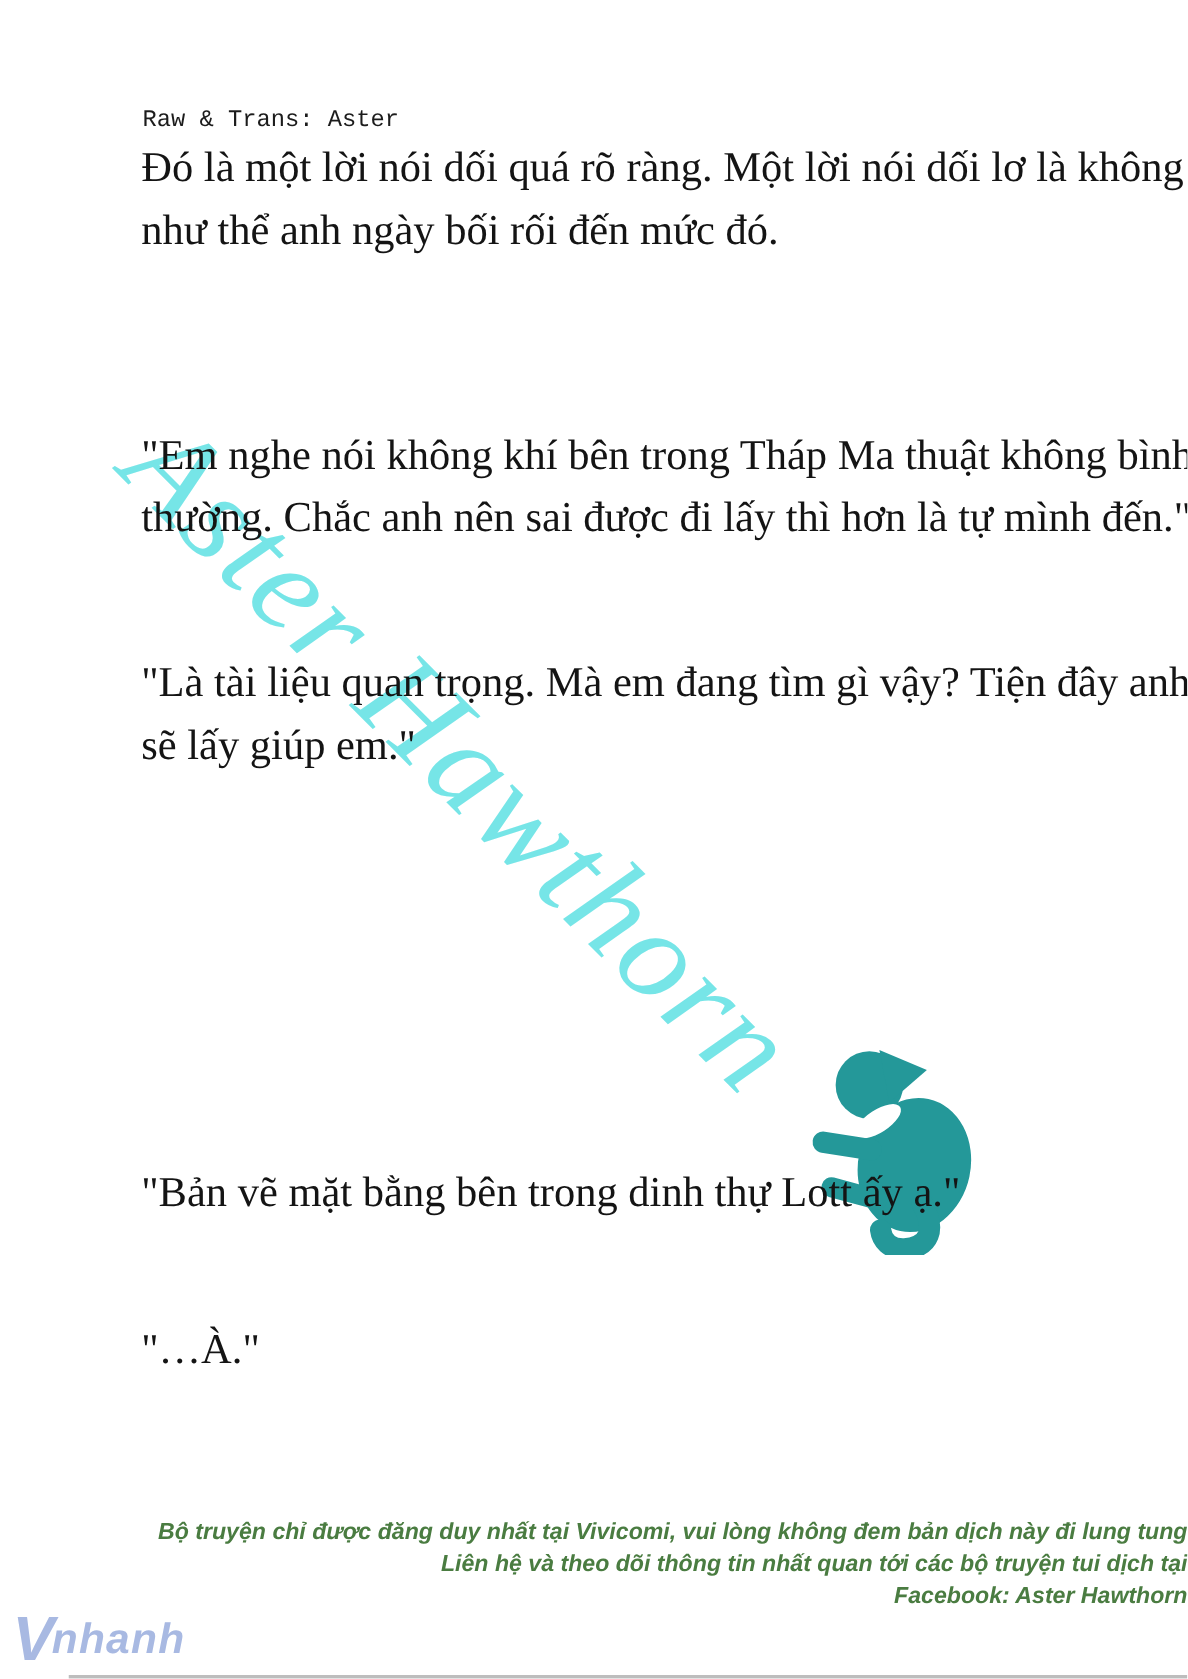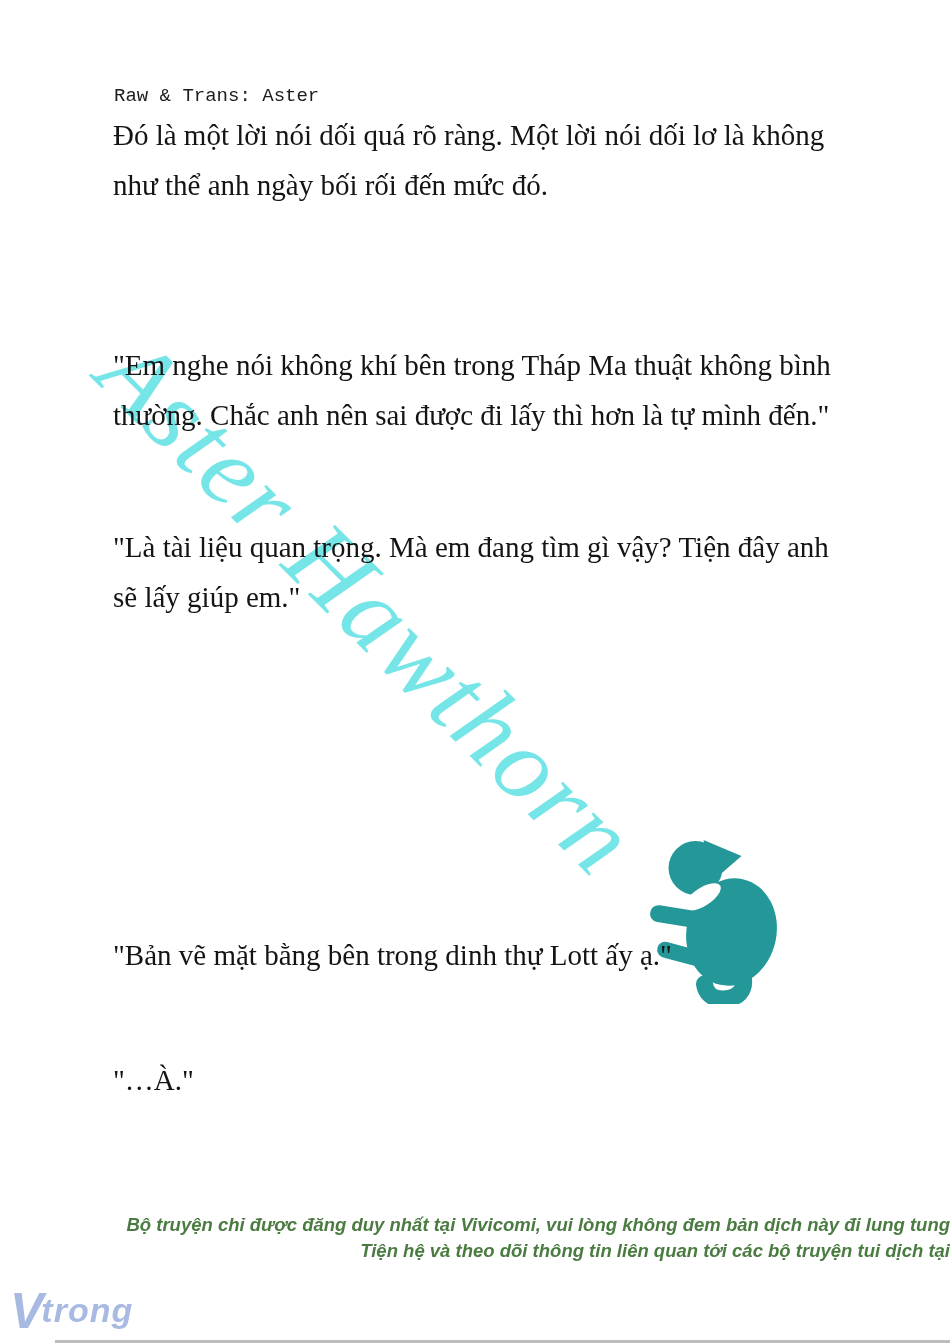--- a/index.html
+++ b/index.html
@@ -36,21 +36,21 @@
     color: #76e5e7;
     white-space: nowrap;
     z-index: 1;
     user-select: none;
   }
   .para {
     position: absolute;
     left: 113px;
     z-index: 2;
     color: #141414;
-    font-size: 29px;
+    font-size: 34px;
     line-height: 50px;
   }
   .para .text-line { white-space: nowrap; }
   .p1 { top: 110px; }
   .p2 { top: 340px; }
   .p3 { top: 522px; }
   .p4 { top: 700px; }
   .p5 { top: 930px; }
   .p6 { top: 1055px; }
   .cat-wrap {
@@ -151,20 +151,21 @@
       <rect x="6" y="68" width="56" height="17" rx="8.5" transform="rotate(9 6 68)" fill="#249899"></rect>
 
       <rect x="14" y="104" width="54" height="16" rx="8" transform="rotate(15 14 104)" fill="#249899"></rect>
 
       <path d="M92 126 C 104 148, 98 162, 78 163 C 66 163.5 60 156 59 148" fill="none" stroke="#249899" stroke-width="17" stroke-linecap="round"></path>
     </svg>
   </div>
 
   <div class="footer-notice">
     <div>Bộ truyện chỉ được đăng duy nhất tại Vivicomi, vui lòng không đem bản dịch này đi lung tung</div>
-    <div>Tiện hệ và theo dõi thông tin liên quan tới các bộ truyện tui dịch tại</div>
+    <div>Liên hệ và theo dõi thông tin nhất quan tới các bộ truyện tui dịch tại</div>
+    <div>Facebook: Aster Hawthorn</div>
   </div>
 
-  <div class="vcomycs-logo"><span class="logo-initial">V</span><span>trong</span></div>
+  <div class="vcomycs-logo"><span class="logo-initial">V</span><span>nhanh</span></div>
 
   <div class="bottom-edge"></div>
 
 </div>
 
 </body></html>

